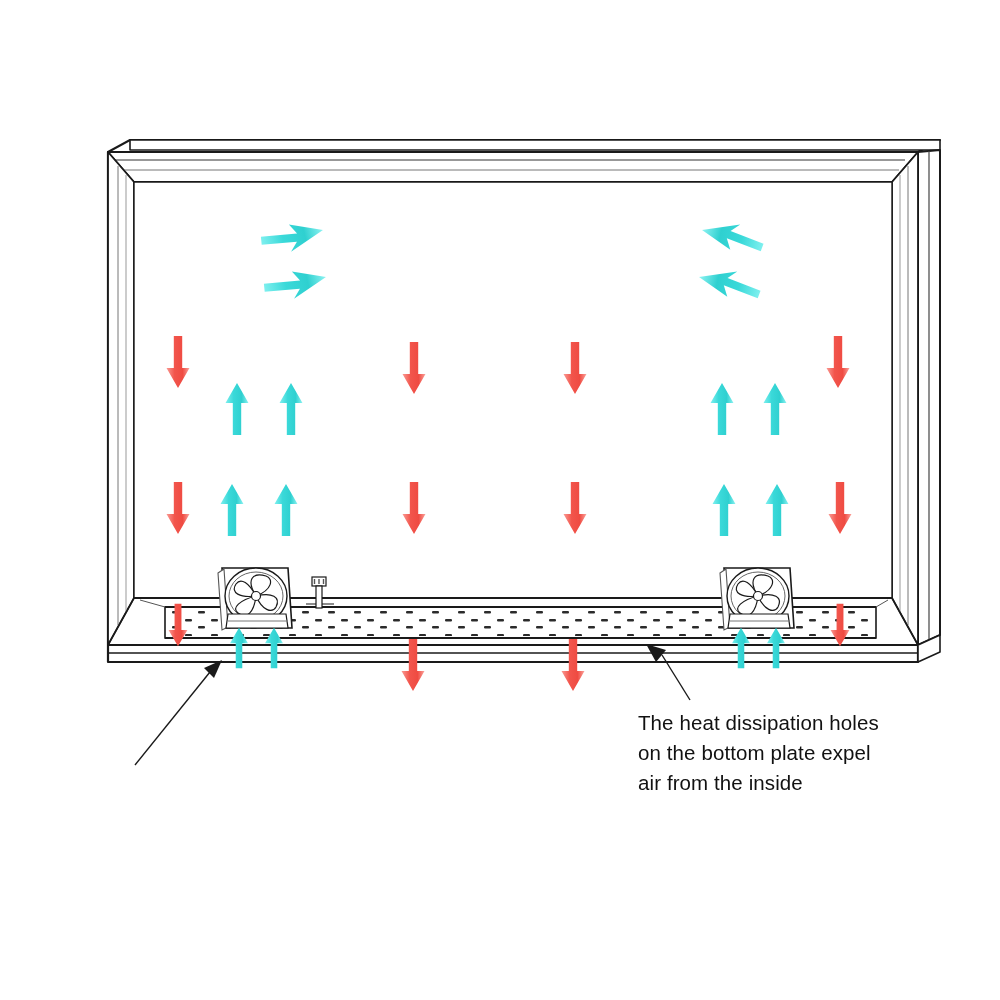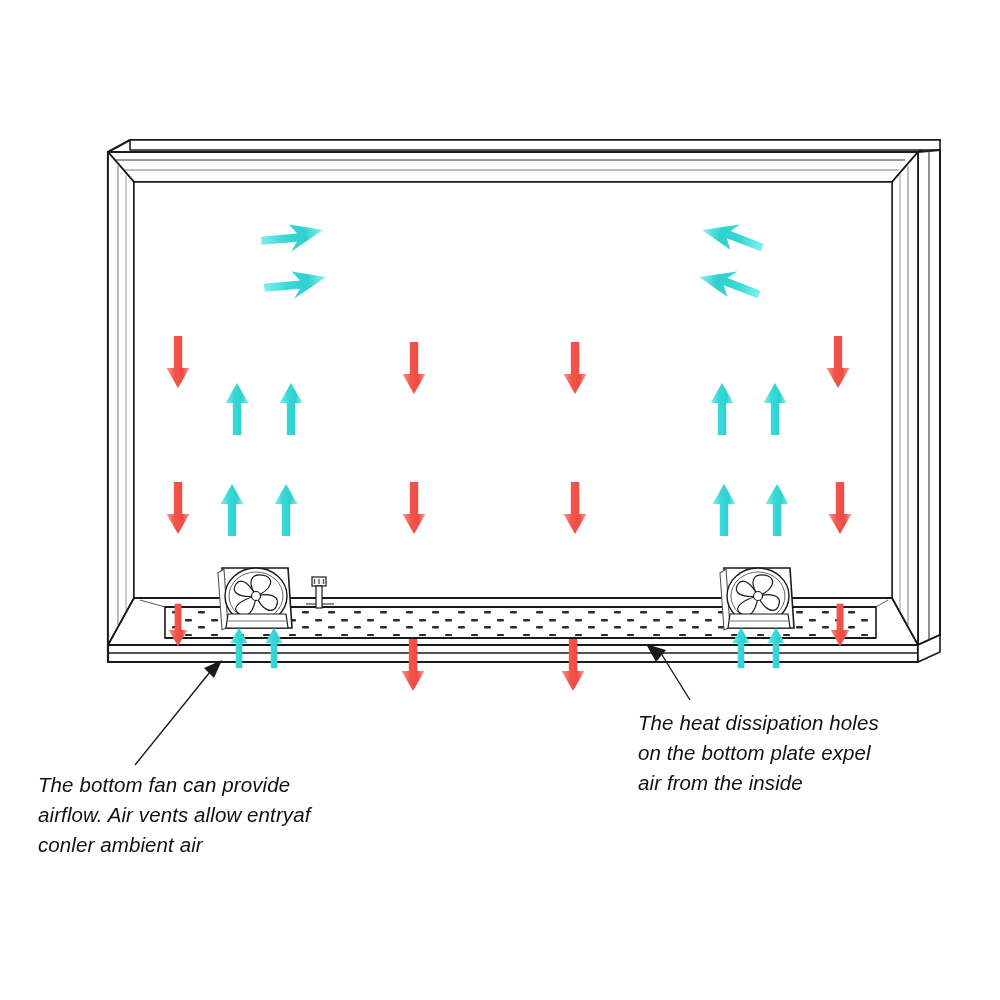--- a/index.html
+++ b/index.html
@@ -11,21 +11,20 @@
   #stage{position:absolute;left:0;top:0;width:1000px;height:1000px;}
   #stage > svg{position:absolute;left:0;top:0;}
   .caption{
     position:absolute;
     font-family:"Liberation Sans",sans-serif;
     font-size:20.5px;
     line-height:30px;
     color:#111111;
     white-space:pre-line;
     letter-spacing:0.1px;
-    font-style:italic;
   }
   #caption-left{left:38px;top:770px;width:340px;}
   #caption-right{left:638px;top:708px;width:300px;}
 </style>
 </head>
 <body>
 
 <div id="stage">
 
   <svg width="1000" height="1000" viewBox="0 0 1000 1000">
@@ -193,20 +192,17 @@
 
     <g>
       <line x1="135" y1="765" x2="210" y2="672" stroke="#1a1a1a" stroke-width="1.4"></line>
       <polygon points="222,660 204,668 214,678" fill="#1a1a1a"></polygon>
 
       <line x1="690" y1="700" x2="662" y2="655" stroke="#1a1a1a" stroke-width="1.4"></line>
       <polygon points="646,644 666,650 656,662" fill="#1a1a1a"></polygon>
     </g>
   </svg>
 
-  <div class="caption" id="caption-left">The bottom fan can provide
-airflow. Air vents allow entryaf
-conler ambient air</div>
 
   <div class="caption" id="caption-right">The heat dissipation holes
 on the bottom plate expel
 air from the inside</div>
 </div>
 
 </body></html>

